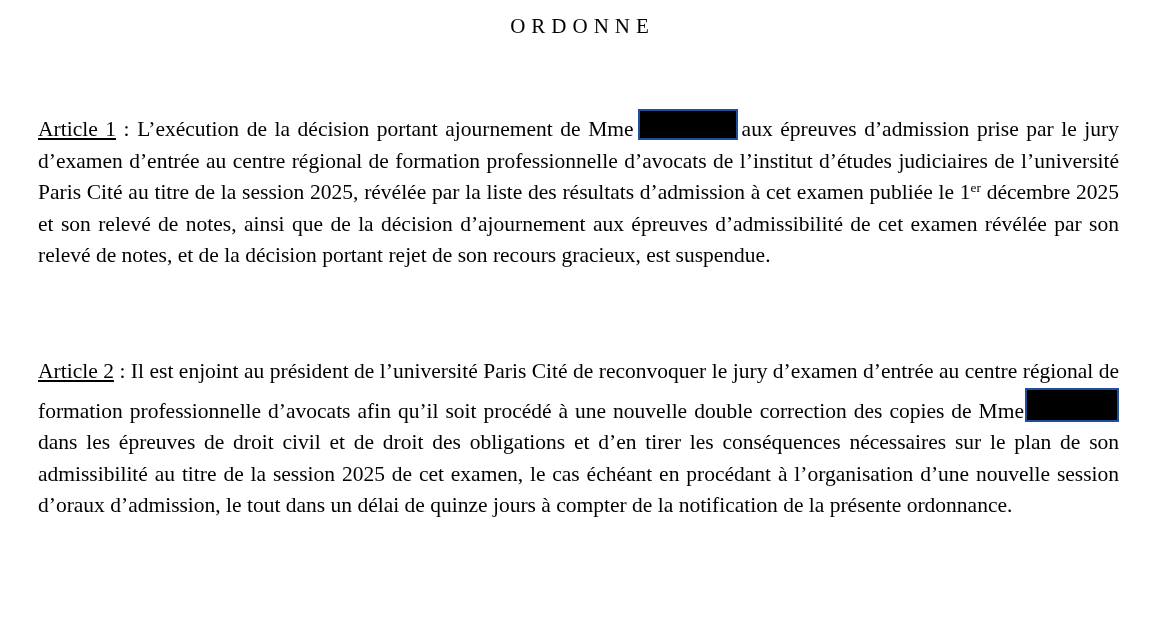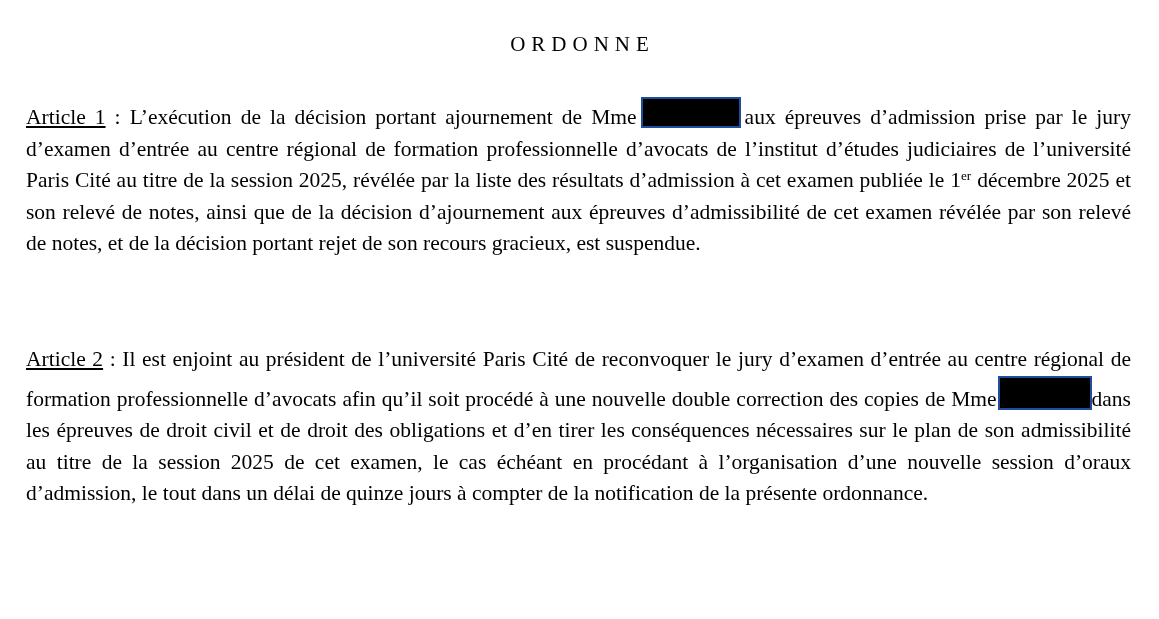--- a/index.html
+++ b/index.html
@@ -13,30 +13,30 @@
     height: 619px;
     background: #ffffff;
     font-family: "Liberation Serif", serif;
     color: #000000;
     overflow: hidden;
   }
   .heading {
     text-align: center;
     font-size: 21px;
     letter-spacing: 6px;
-    margin: 32px 0 0 0;
+    margin: 14px 0 0 0;
     padding-left: 6px;
     font-weight: normal;
   }
   .para {
     font-size: 21.5px;
     line-height: 31.5px;
     text-align: justify;
     text-justify: inter-word;
-    margin: 0;
+    margin: 12px;
   }
   #art1 { position: absolute; top: 97px; left: 26px; right: 28px; }
   #art2 { position: absolute; top: 344px; left: 26px; right: 28px; }
   .art-label {
     text-decoration: underline;
   }
   .redaction {
     display: inline-block;
     vertical-align: -4px;
     background: #000000;

